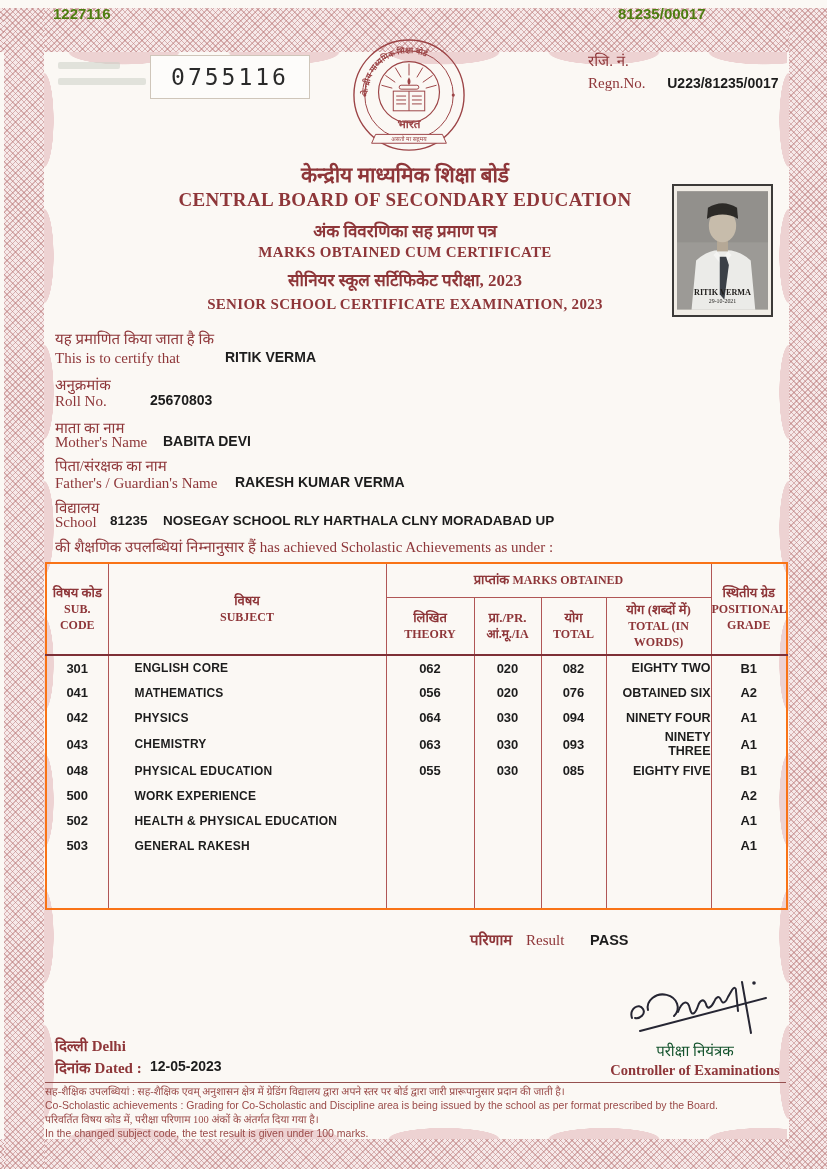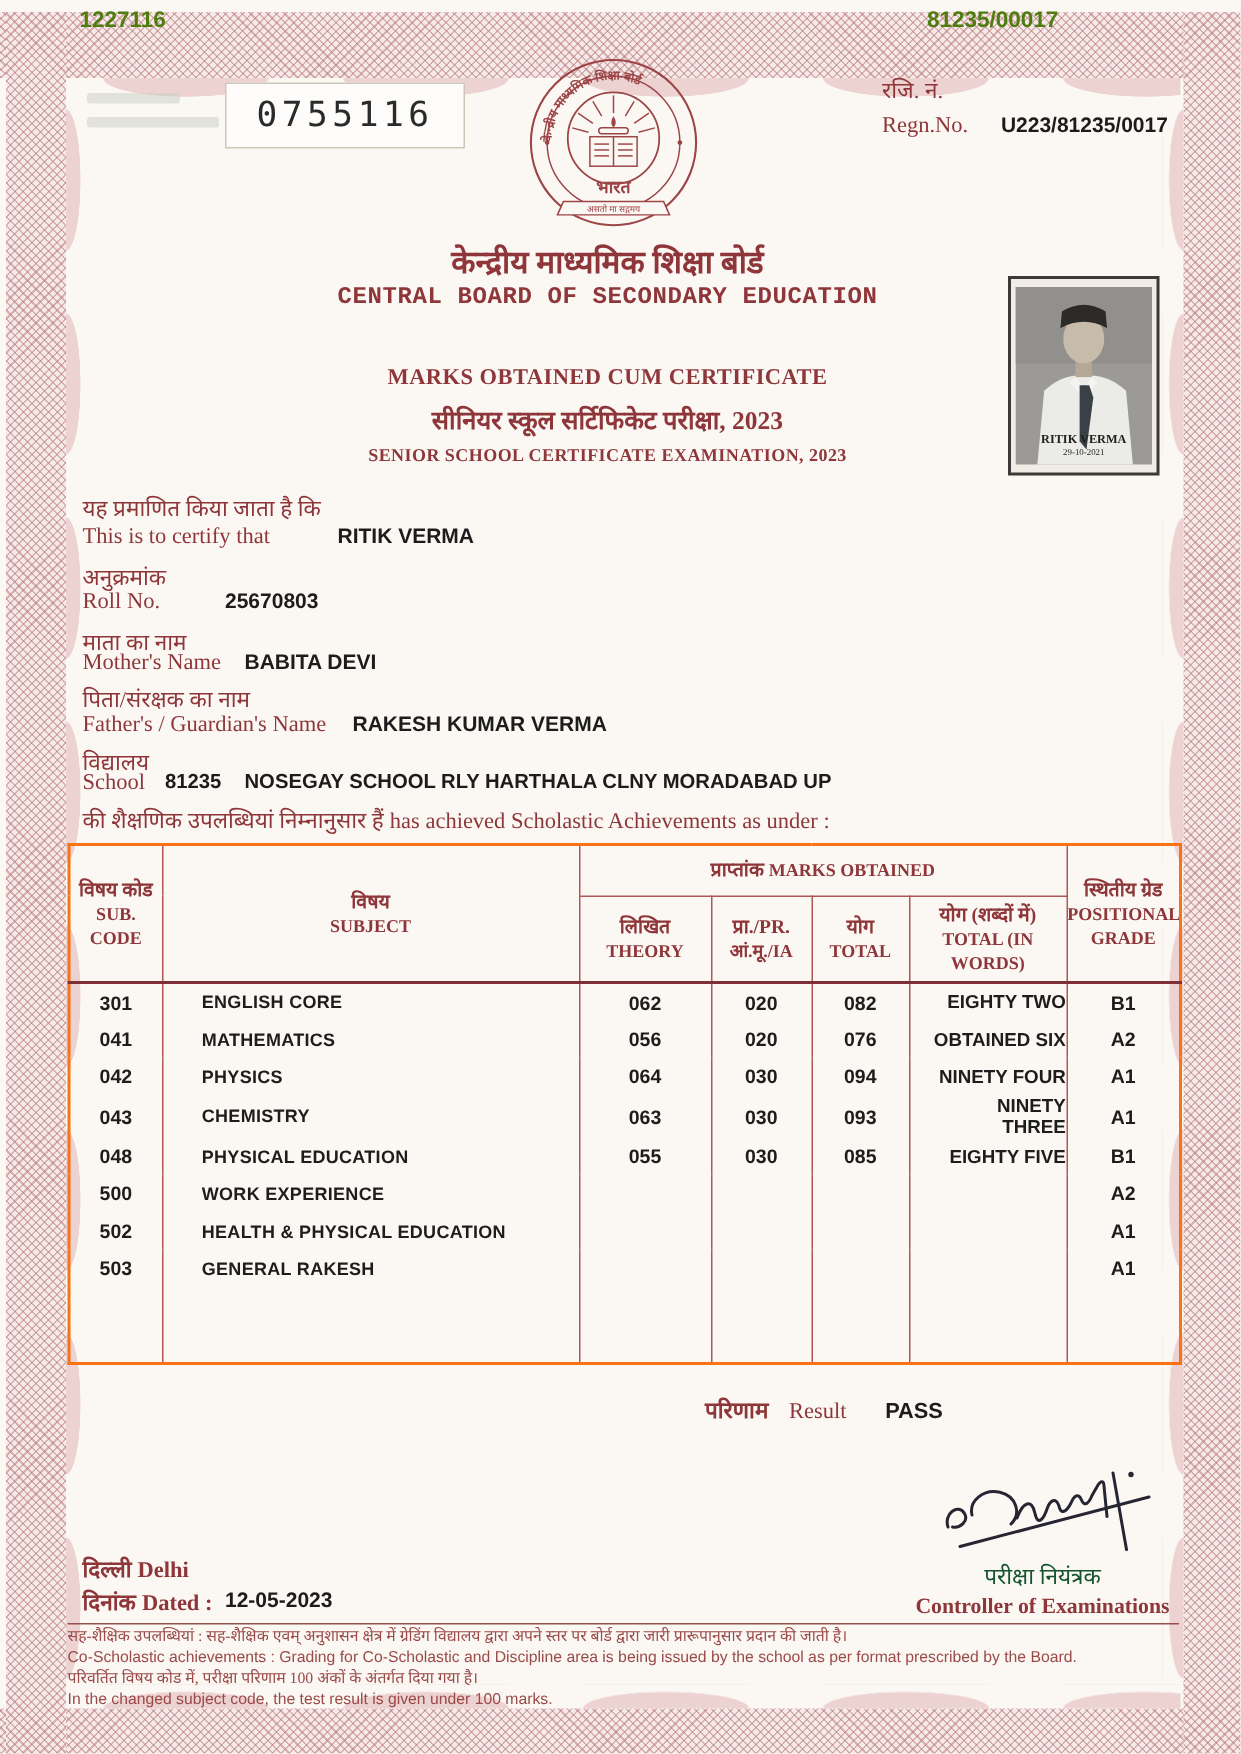--- a/index.html
+++ b/index.html
@@ -49,25 +49,25 @@
   .serial-box {
     position:absolute; z-index:3; left:150px; top:55px; width:160px; height:44px;
     background:#fdfcfa; border:1px solid #cfc6ba;
     display:flex; align-items:center; justify-content:center;
     font-family:"DejaVu Sans Mono", monospace; font-size:23px; letter-spacing:3px; color:#2a2a2a;
   }
   .regn { position:absolute; z-index:3; left:588px; top:50px; font-size:15px; line-height:22px; }
   .regn .v { margin-left:18px; }
   .hdr { position:absolute; z-index:3; left:55px; width:700px; text-align:center; font-weight:bold; }
   .hdr.hi1 { top:160px; font-size:21px; }
-  .hdr.en1 { top:189px; font-size:16px; letter-spacing:.4px;font-family:Liberation Mono, monospace; }
+  .hdr.en1 { top:189px; font-size:19px; letter-spacing:.4px; }
   .hdr.hi2 { top:219px; font-size:17px; }
   .hdr.en2 { top:244px; font-size:15px; letter-spacing:.3px; }
   .hdr.hi3 { top:268px; font-size:17px; }
-  .hdr.en3 { top:296px; font-size:12px; letter-spacing:.3px; }
+  .hdr.en3 { top:296px; font-size:15px; letter-spacing:.3px; }
   .hdr { color:#8e3639; }
   
   .photo {
     position:absolute; z-index:3; left:672px; top:184px; width:101px; height:133px;
     border:2px solid #3c3a38; background:#f1ede6; padding:3px;
   }
   .photo svg { display:block; width:100%; height:100%; }
   
   .field { position:absolute; z-index:3; left:55px; white-space:nowrap; }
   
@@ -175,20 +175,21 @@
   <div class="regn hi">
     <div>रजि. नं.</div>
     <div>
       <span>Regn.No.</span>
       <span class="val v">U223/81235/0017</span>
     </div>
   </div>
 
   <div class="hdr hi1">केन्द्रीय माध्यमिक शिक्षा बोर्ड</div>
   <div class="hdr en1">CENTRAL BOARD OF SECONDARY EDUCATION</div>
+  <div class="hdr hi2">अंक विवरणिका सह प्रमाण पत्र</div>
   <div class="hdr en2">MARKS OBTAINED CUM CERTIFICATE</div>
   <div class="hdr hi3">सीनियर स्कूल सर्टिफिकेट परीक्षा, 2023</div>
   <div class="hdr en3">SENIOR SCHOOL CERTIFICATE EXAMINATION, 2023</div>
 
   <div class="photo">
     <svg viewBox="0 0 100 130">
       <rect x="0" y="0" width="100" height="130" fill="#9c9a96"></rect>
       <rect x="0" y="0" width="100" height="56" fill="#92908c"></rect>
       <path d="M16,130 L21,76 q14,-13 29,-11 q17,-2 31,11 l5,54 Z" fill="#ebebe8"></path>
       <path d="M44,66 L50,74 L56,66 L60,70 L50,82 L40,70 Z" fill="#f4f4f2"></path>

